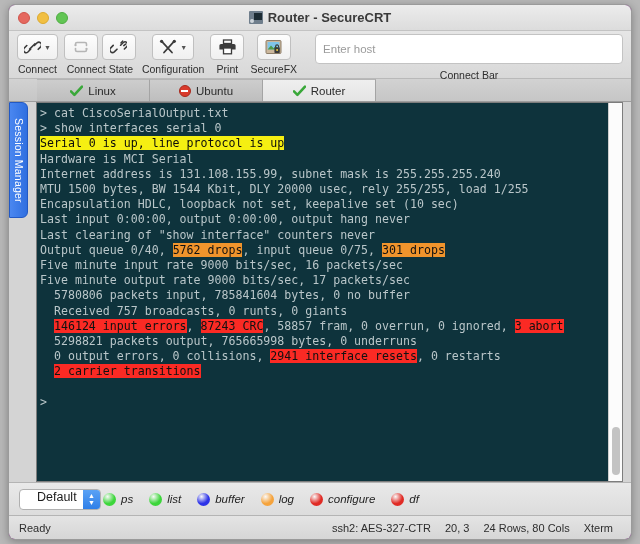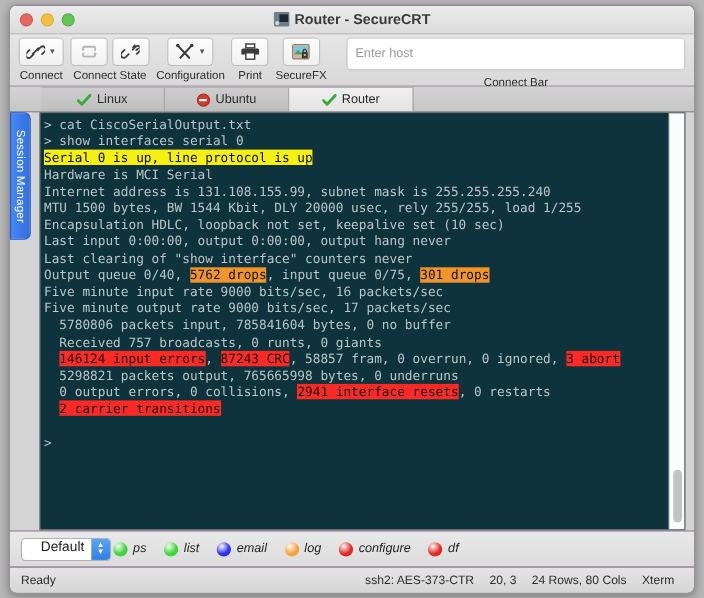--- a/index.html
+++ b/index.html
@@ -339,40 +339,40 @@
         <div class="btn-item">
           <span class="led" style="background: radial-gradient(circle at 35% 28%, rgba(255, 255, 255, 0.8) 0%, rgb(61, 214, 59) 55%, rgb(61, 214, 59) 100%);"></span>
           <span class="btn-label">ps</span>
         </div>
         <div class="btn-item">
           <span class="led" style="background: radial-gradient(circle at 35% 28%, rgba(255, 255, 255, 0.8) 0%, rgb(61, 214, 59) 55%, rgb(61, 214, 59) 100%);"></span>
           <span class="btn-label">list</span>
         </div>
         <div class="btn-item">
           <span class="led" style="background: radial-gradient(circle at 35% 28%, rgba(255, 255, 255, 0.8) 0%, rgb(44, 50, 232) 55%, rgb(44, 50, 232) 100%);"></span>
-          <span class="btn-label">email</span>
+          <span class="btn-label">buffer</span>
         </div>
         <div class="btn-item">
           <span class="led" style="background: radial-gradient(circle at 35% 28%, rgba(255, 255, 255, 0.8) 0%, rgb(245, 163, 60) 55%, rgb(245, 163, 60) 100%);"></span>
           <span class="btn-label">log</span>
         </div>
         <div class="btn-item">
           <span class="led" style="background: radial-gradient(circle at 35% 28%, rgba(255, 255, 255, 0.8) 0%, rgb(224, 43, 37) 55%, rgb(224, 43, 37) 100%);"></span>
           <span class="btn-label">configure</span>
         </div>
         <div class="btn-item">
           <span class="led" style="background: radial-gradient(circle at 35% 28%, rgba(255, 255, 255, 0.8) 0%, rgb(224, 43, 37) 55%, rgb(224, 43, 37) 100%);"></span>
           <span class="btn-label">df</span>
         </div>
       </div>
   </div>
 
   <div class="statusbar">
     <span class="st-ready">Ready</span>
     <span class="st-right">
-      <span>ssh2: AES-373-CTR</span>
+      <span>ssh2: AES-327-CTR</span>
       <span>20,  3</span>
       <span>24 Rows, 80 Cols</span>
       <span>Xterm</span>
     </span>
   </div>
 
 </div>
 
 </body></html>

